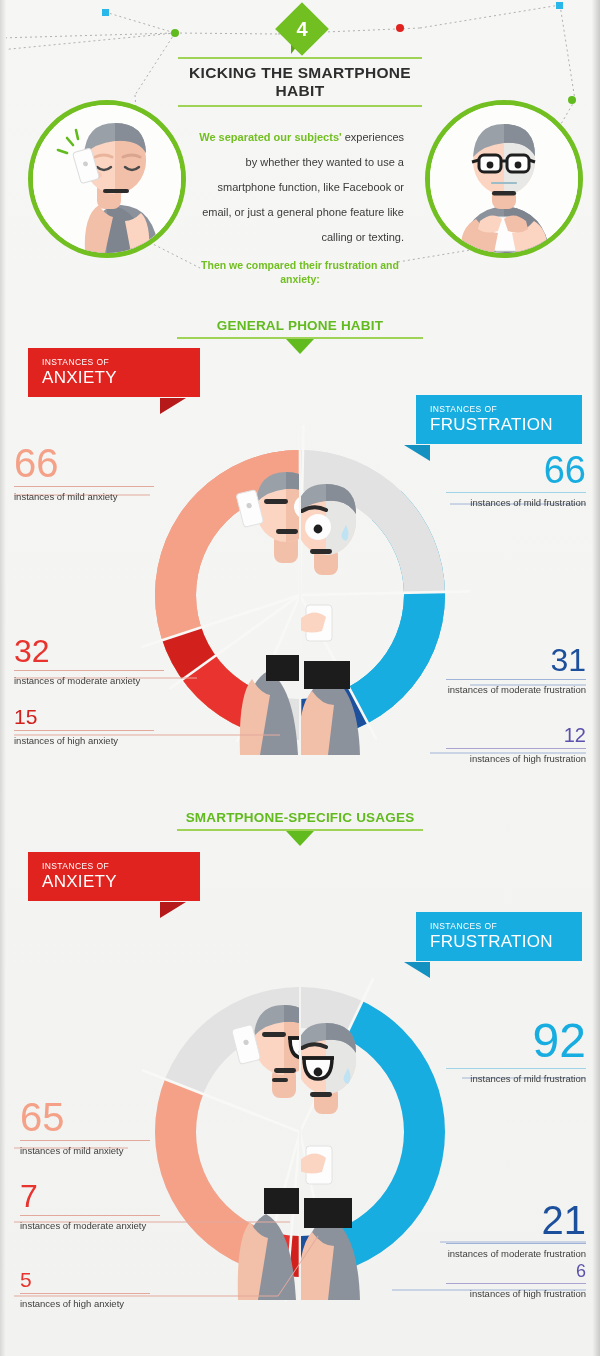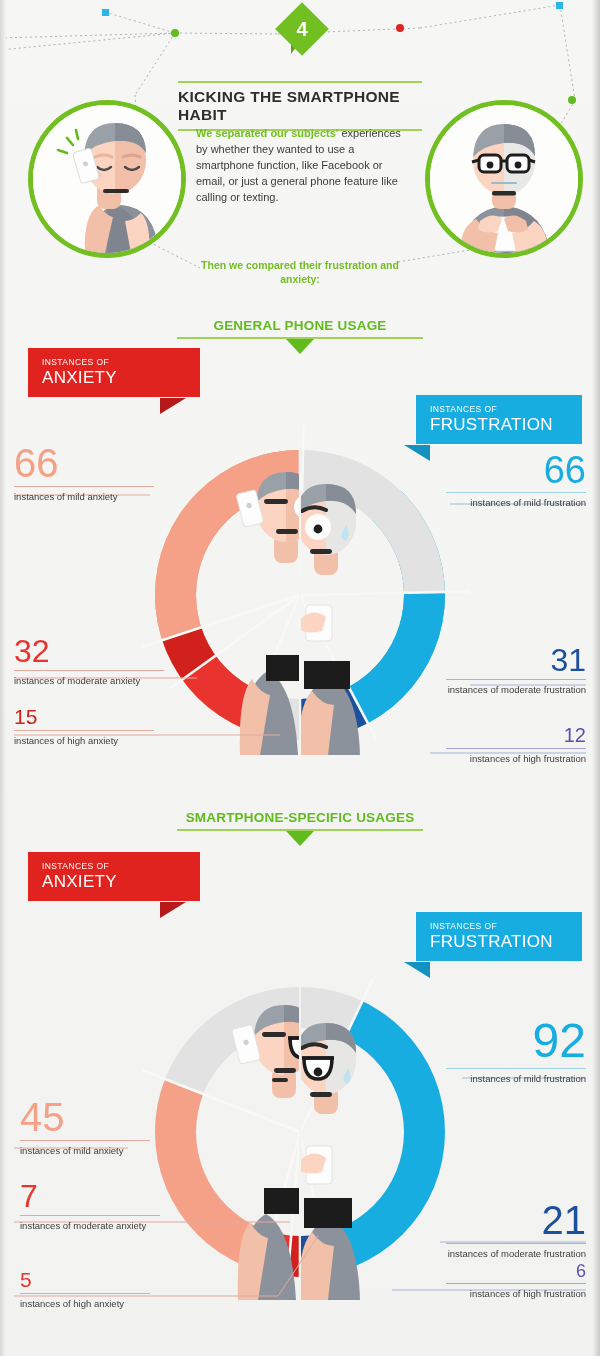--- a/index.html
+++ b/index.html
@@ -18,33 +18,33 @@
 
   
   .netsvg{position:absolute;left:0;top:0;width:600px;height:320px;z-index:1;}
   .diamond{position:absolute;left:283px;top:10px;width:38px;height:38px;
            background:#72bf21;transform:rotate(45deg);z-index:5;}
   .diamond-num{position:absolute;left:283px;top:10px;width:38px;height:38px;
            display:flex;align-items:center;justify-content:center;z-index:6;
            color:#fff;font-size:20px;font-weight:bold;}
   .diamond-tail{position:absolute;left:291px;top:42px;width:0;height:0;
            border-left:9px solid #5da516;border-bottom:12px solid transparent;z-index:4;}
-  .title-wrap{position:absolute;left:178px;top:57px;width:244px;z-index:7;text-align:left;margin-top:24px;}
+  .title-wrap{position:absolute;left:178px;top:57px;width:244px;z-index:7;text-align:center;}
   .title-rule{height:2px;background:#9ed356;}
   .title-txt{font-size:15.5px;font-weight:bold;color:#2e2e2e;letter-spacing:.3px;
              padding:5px 0 5px;}
 
   .avatar{position:absolute;width:148px;height:148px;border-radius:50%;
           border:5px solid #72bf21;background:#fdfdfc;overflow:hidden;z-index:8;}
   .avatar.left{left:28px;top:100px;}
   .avatar.right{left:425px;top:100px;}
   .avatar svg{display:block;}
 
-  .intro{position:absolute;left:196px;top:125px;width:208px;text-align:left;
-         font-size:11px;line-height:16px;color:#3b3b3b;z-index:7;}
+  .intro{position:absolute;left:196px;top:125px;width:208px;text-align:right;
+         font-size:11px;line-height:25px;color:#3b3b3b;z-index:7;}
   .intro b{color:#72bf21;}
   .then{position:absolute;left:196px;top:258px;width:208px;text-align:center;
         font-size:10.5px;line-height:14px;font-weight:bold;color:#72bf21;z-index:7;}
 
   
   .sechead{position:absolute;width:246px;left:177px;text-align:center;z-index:9;}
   .sechead .t{font-size:13.5px;font-weight:bold;color:#62bb1e;letter-spacing:.2px;
               padding-bottom:4px;}
   .sechead .r{height:1.5px;background:#9ed356;}
   .sechead .tri{margin:0 auto;width:0;height:0;border-left:14px solid transparent;
@@ -167,21 +167,21 @@
       <path d="M96 116 q-12-10-22-2 l4 12 q12 4 20-2z" fill="#f2bfa8"></path>
     </svg>
   </div>
 
   <div class="intro">
     <b>We separated our subjects'</b><span> experiences by whether they wanted to use a smartphone function, like Facebook or email, or just a general phone feature like calling or texting.</span>
   </div>
   <div class="then">Then we compared their frustration and anxiety:</div>
 
   <div class="sechead" style="top:318px">
-    <div class="t">GENERAL PHONE USAGE</div>
+    <div class="t">GENERAL PHONE HABIT</div>
     <div class="r"></div>
     <div class="tri"></div>
   </div>
 
   <div class="chart" style="top:355px;height:450px">
     <svg width="600" height="450" viewBox="0 0 600 450">
       <defs>
         <clipPath id="cl1">
             <rect x="0" y="0" width="299" height="450"></rect>
           </clipPath>
@@ -449,21 +449,21 @@
     </div>
     <div class="tail" style="left:160px;top:40px;border-top:16px solid #b5191a;border-right:26px solid transparent;"></div>
 
     <div class="banner ban-blue" style="left:416px;top:50px">
       <div class="sm">INSTANCES OF</div>
       <div class="lg">FRUSTRATION</div>
     </div>
     <div class="tail" style="left:404px;top:100px;border-top:16px solid #1391c0;border-left:26px solid transparent;"></div>
 
     <div class="lbl" style="left:20px;top:235px;width:130px">
-      <div class="num" style="font-size:40px;color:#f4a188">45</div>
+      <div class="num" style="font-size:40px;color:#f4a188">65</div>
       <div class="rule" style="background:#e3a99c"></div>
       <div class="cap">instances of mild anxiety</div>
     </div>
     <div class="lbl" style="left:20px;top:318px;width:140px">
       <div class="num" style="font-size:32px;color:#e8332e">7</div>
       <div class="rule" style="background:#e3a99c"></div>
       <div class="cap">instances of moderate anxiety</div>
     </div>
     <div class="lbl" style="left:20px;top:407px;width:130px">
       <div class="num" style="font-size:21px;color:#e8332e">5</div>

